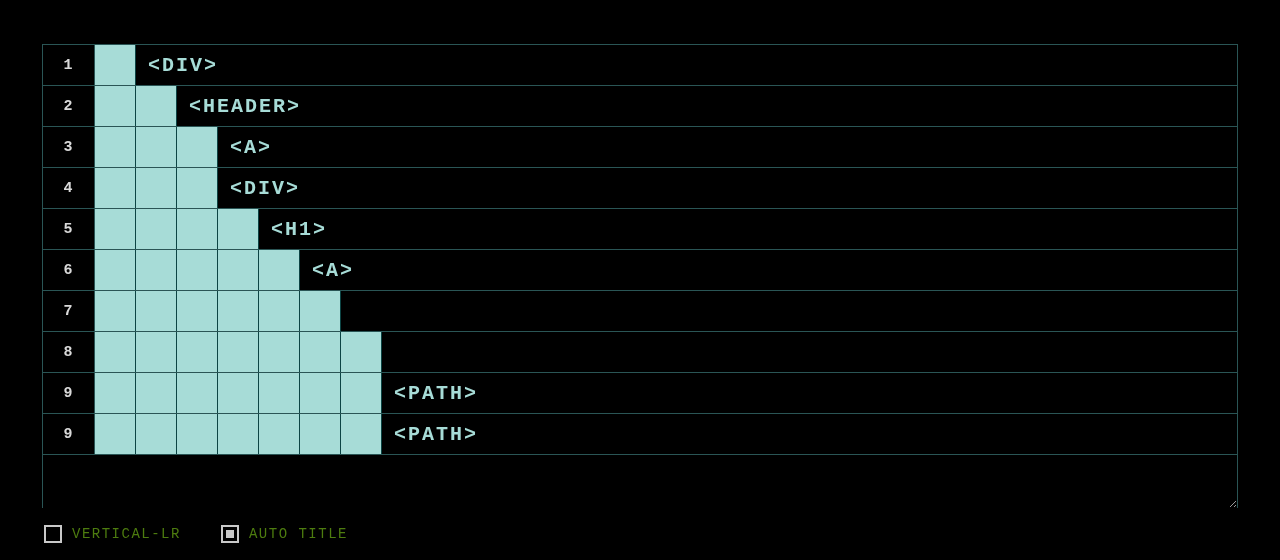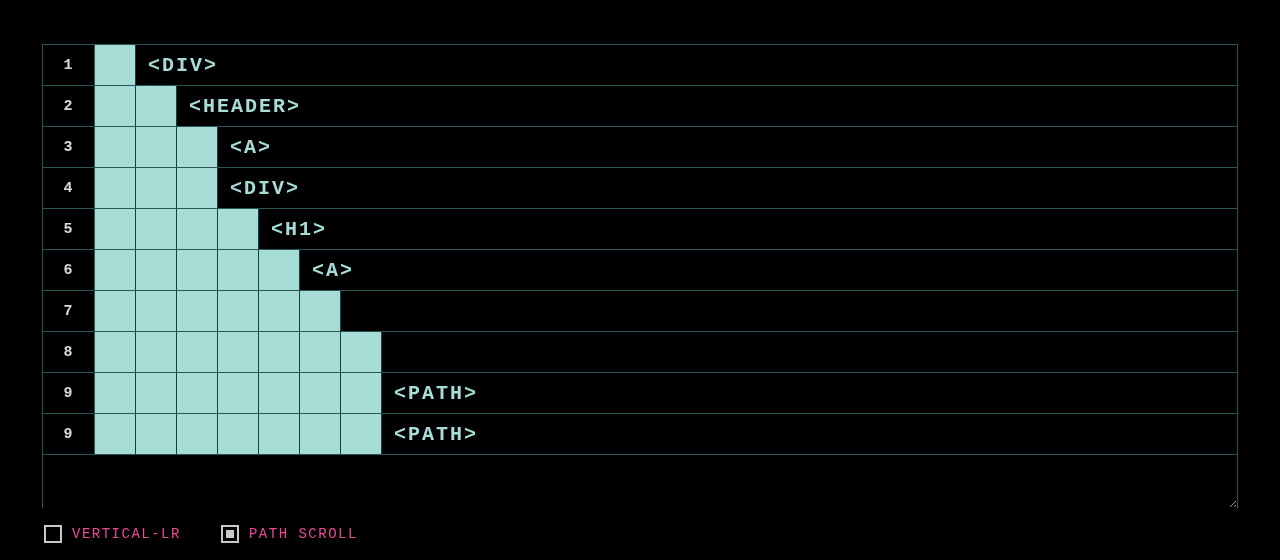--- a/index.html
+++ b/index.html
@@ -64,21 +64,21 @@
   height: 52px;
   display: flex;
   align-items: center;
   gap: 40px;
   padding-left: 2px;
 }
 .ctrl {
   display: flex;
   align-items: center;
   gap: 10px;
-  color: #ec4899;
+  color: #4d7c0f;
   font-size: 14px;
   letter-spacing: 1.5px;
 }
 .chk {
   width: 18px;
   height: 18px;
   border: 2px solid #c9c9c9;
   display: flex;
   align-items: center;
   justify-content: center;
@@ -200,15 +200,15 @@
     </div>
   </div>
 
 <div class="controls">
   <label class="ctrl">
     <span class="chk" id="chk-vlr"></span>
     <span>VERTICAL-LR</span>
   </label>
   <label class="ctrl">
     <span class="chk on" id="chk-auto"></span>
-    <span>PATH SCROLL</span>
+    <span>AUTO TITLE</span>
   </label>
 </div>
 
 </body></html>

